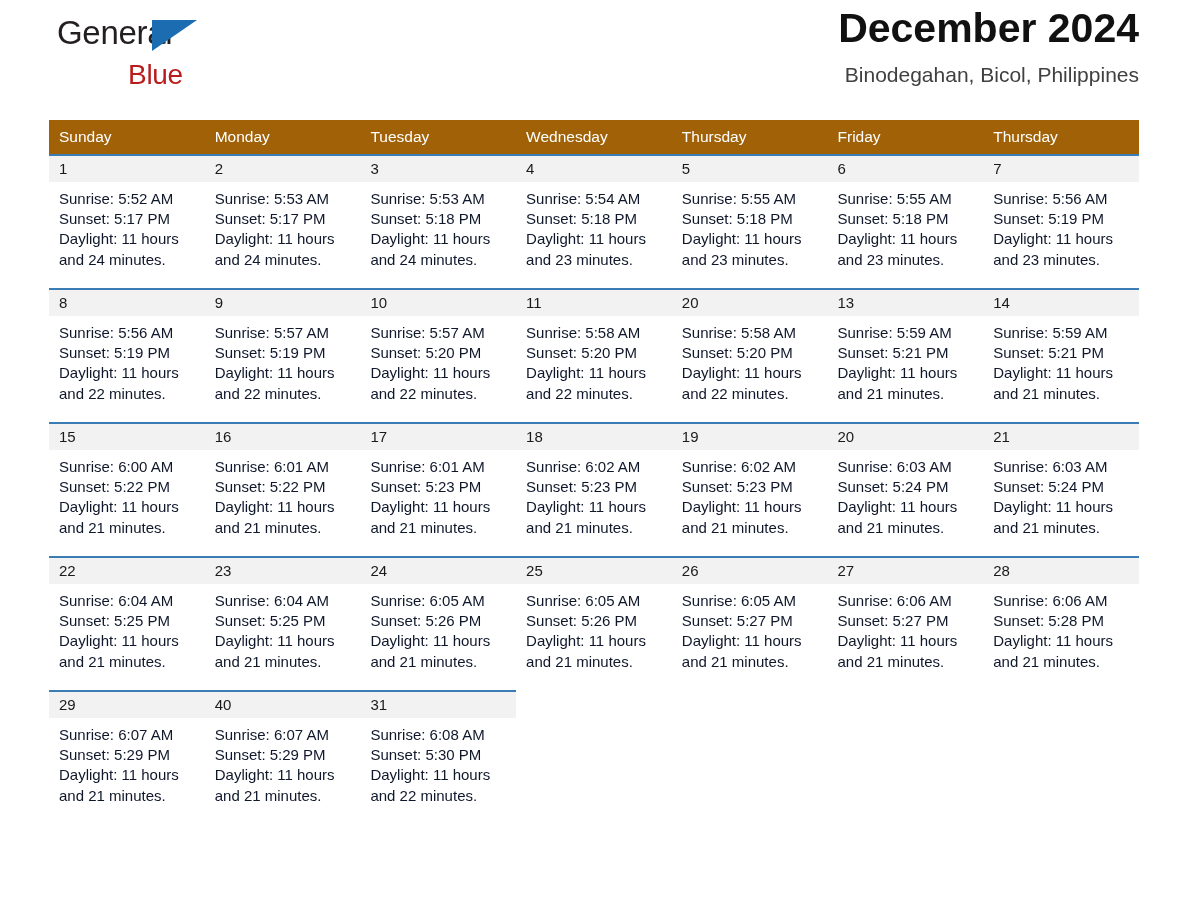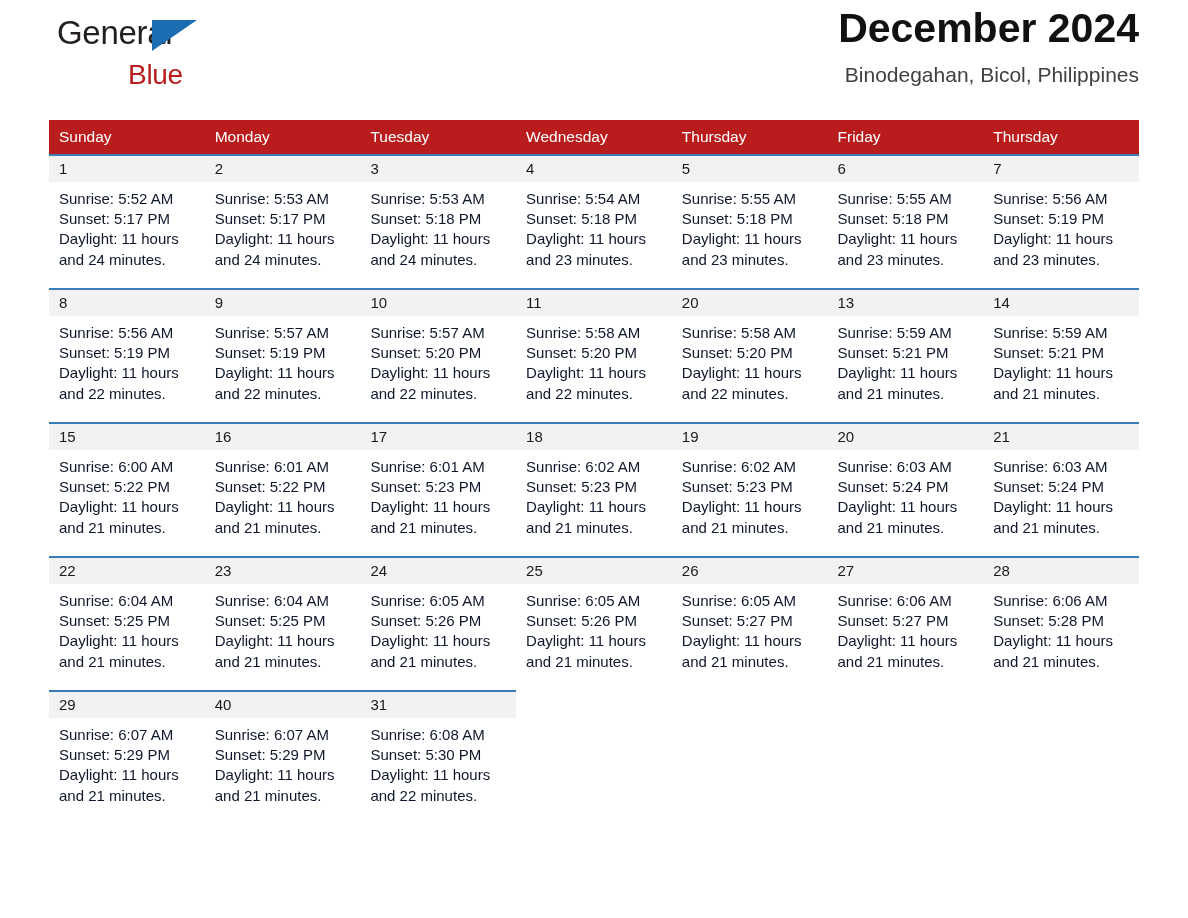--- a/index.html
+++ b/index.html
@@ -84,21 +84,21 @@
   }
 
   
   .calendar {
     width: 1090px;
     border-collapse: collapse;
     table-layout: fixed;
     margin-top: 10px;
   }
   .calendar th {
-    background: #b91c1c;
+    background: #a16207;
     color: #ffffff;
     font-weight: normal;
     font-size: 15.5px;
     text-align: left;
     padding: 8px 0 8px 10px;
     height: 17px;
     border: none;
   }
   .calendar td {
     vertical-align: top;

